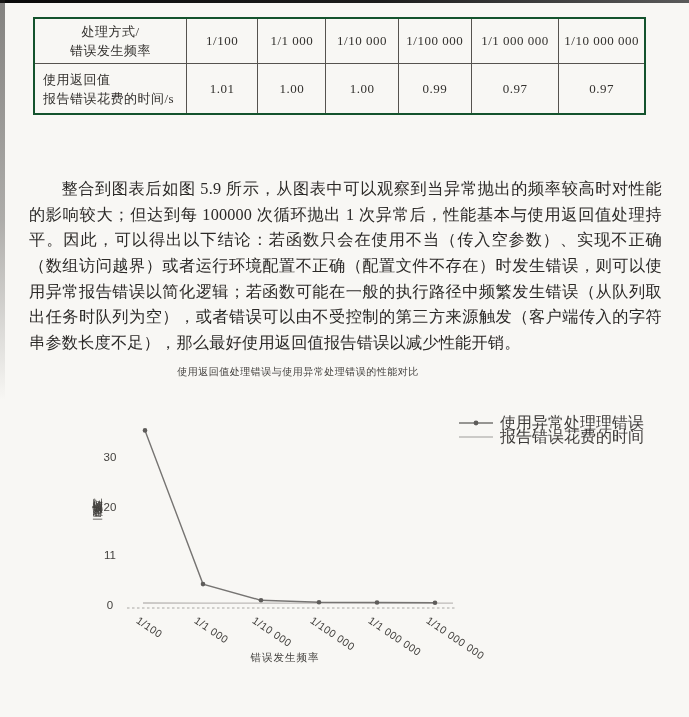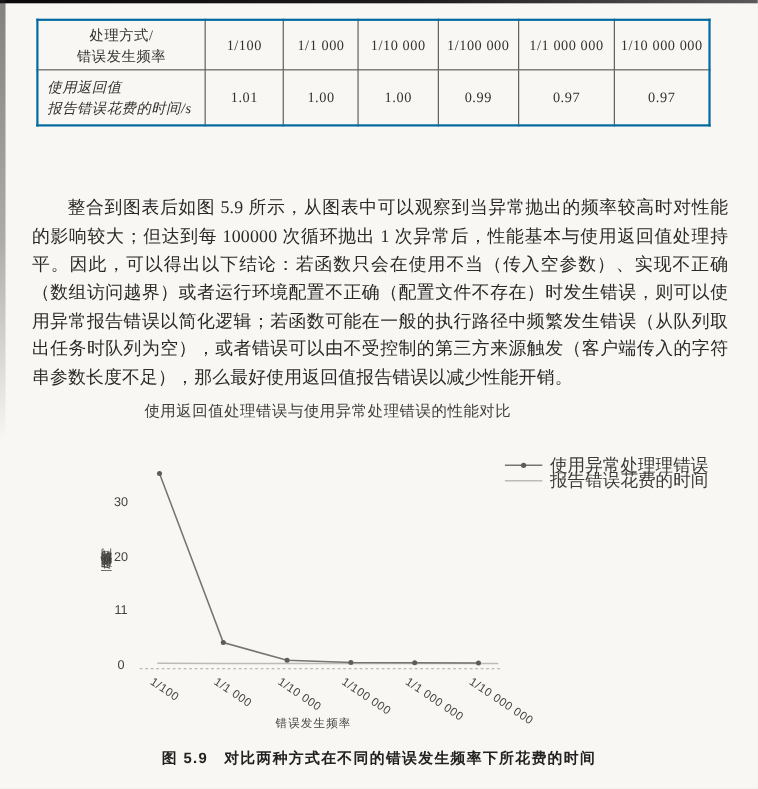--- a/index.html
+++ b/index.html
@@ -27,40 +27,40 @@
     border-collapse:collapse;table-layout:fixed;
     width:613px;
     font-size:13px;color:#33312e;
   }
   .data-table td{
     border:1px solid #56534f;
     text-align:center;vertical-align:middle;
     padding:0 2px;
     letter-spacing:.5px;
   }
-  .data-table{border:2px solid #0369a1;}
+  .data-table{border:2px solid #14532d;}
   .data-table tr.hdr td{height:44px;}
   .data-table tr.r1 td{height:49px;}
   .data-table tr.r2 td{height:46px;}
-  .data-table td.lbl{text-align:left;padding-left:8px;line-height:20px;font-style:italic;}
+  .data-table td.lbl{text-align:left;padding-left:8px;line-height:20px;}
   .two-line span{display:block;line-height:19px;}
 
   
   .body-text{
     position:absolute;left:29px;top:161px;width:633px;
     font-size:16.2px;line-height:25.6px;
     text-align:justify;text-indent:2em;
     color:#2b2927;letter-spacing:.2px;
   }
 
   
   .chart-title{
     position:absolute;left:98px;top:365px;width:400px;
     font-family:"Liberation Sans","DejaVu Sans",sans-serif;
-    font-size:14px;color:#413f3c;text-align:center;letter-spacing:.5px;
+    font-size:10px;color:#413f3c;text-align:center;letter-spacing:.5px;
   }
   .legend{
     position:absolute;left:458px;top:416px;
     font-family:"Liberation Sans","DejaVu Sans",sans-serif;
     font-size:16px;color:#3c3a38;
   }
   .legend-row{display:flex;align-items:center;height:14px;}
   .legend-sample{width:36px;margin-right:6px;flex:0 0 auto;}
   .y-axis-title{
     position:absolute;left:90px;top:436px;height:160px;
@@ -182,15 +182,14 @@
 
   <div class="x-tick" style="left:141px">1/100</div>
   <div class="x-tick" style="left:199px">1/1 000</div>
   <div class="x-tick" style="left:257px">1/10 000</div>
   <div class="x-tick" style="left:315px">1/100 000</div>
   <div class="x-tick" style="left:373px">1/1 000 000</div>
   <div class="x-tick" style="left:431px">1/10 000 000</div>
 
   <div class="x-axis-title">错误发生频率</div>
 
-  <div class="figure-caption">图 5.9　对比两种方式在不同的错误发生频率下所花费的时间</div>
 
 </div>
 
 </body></html>

